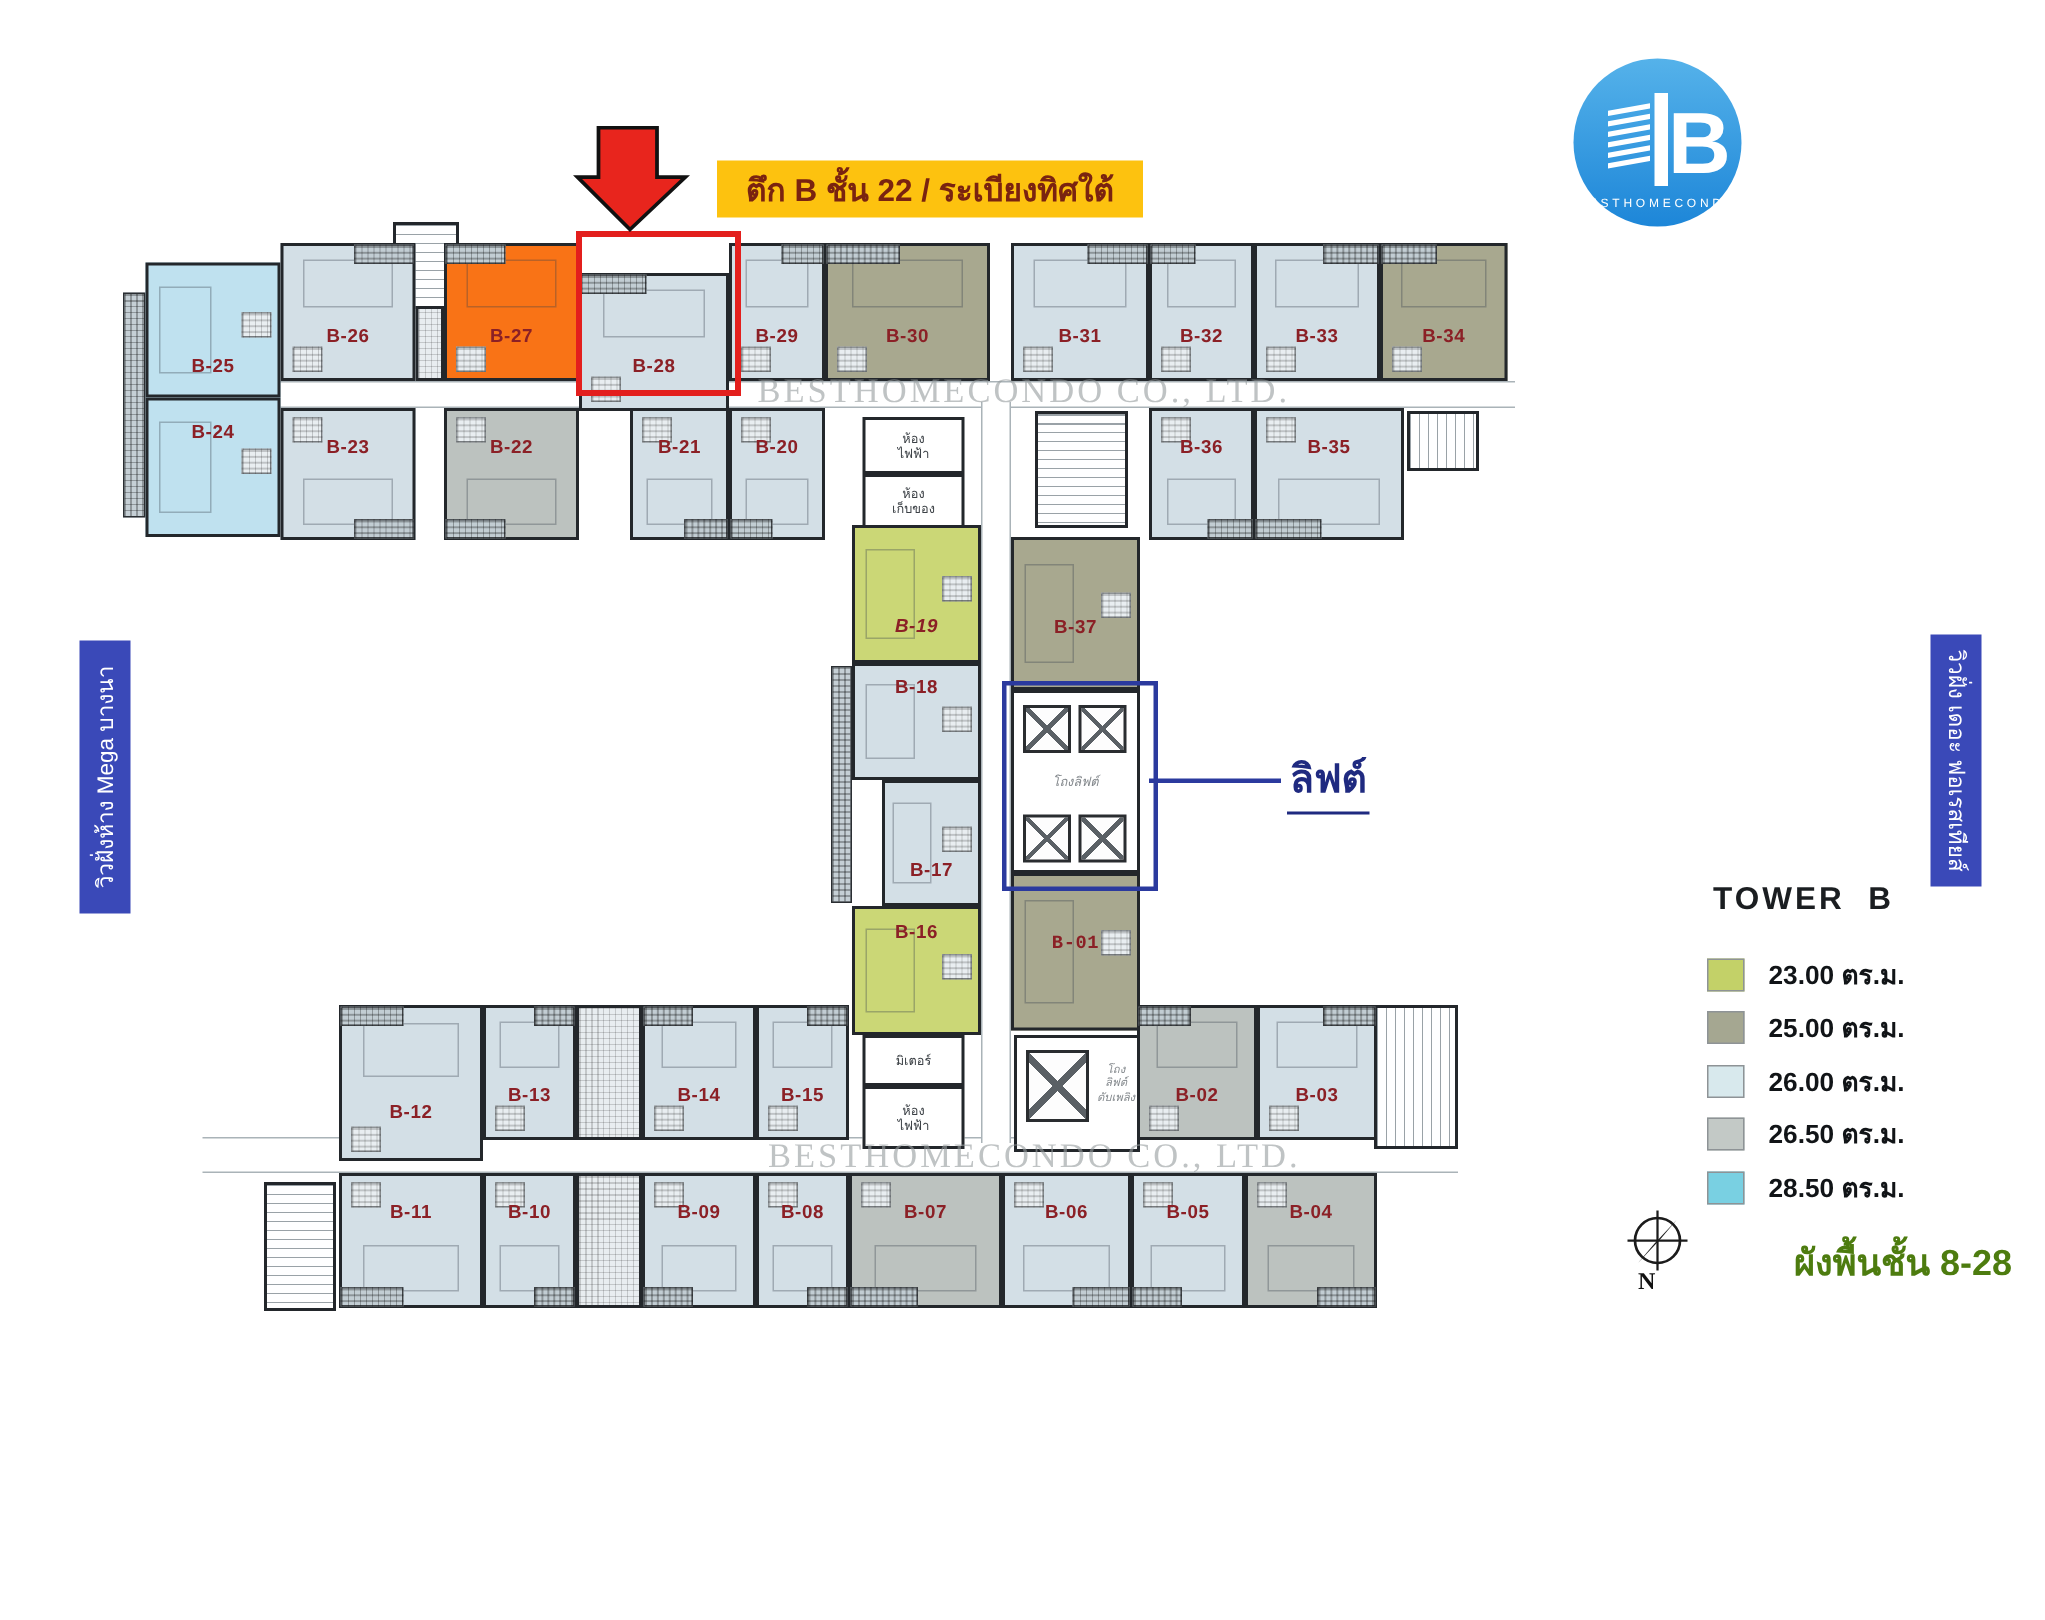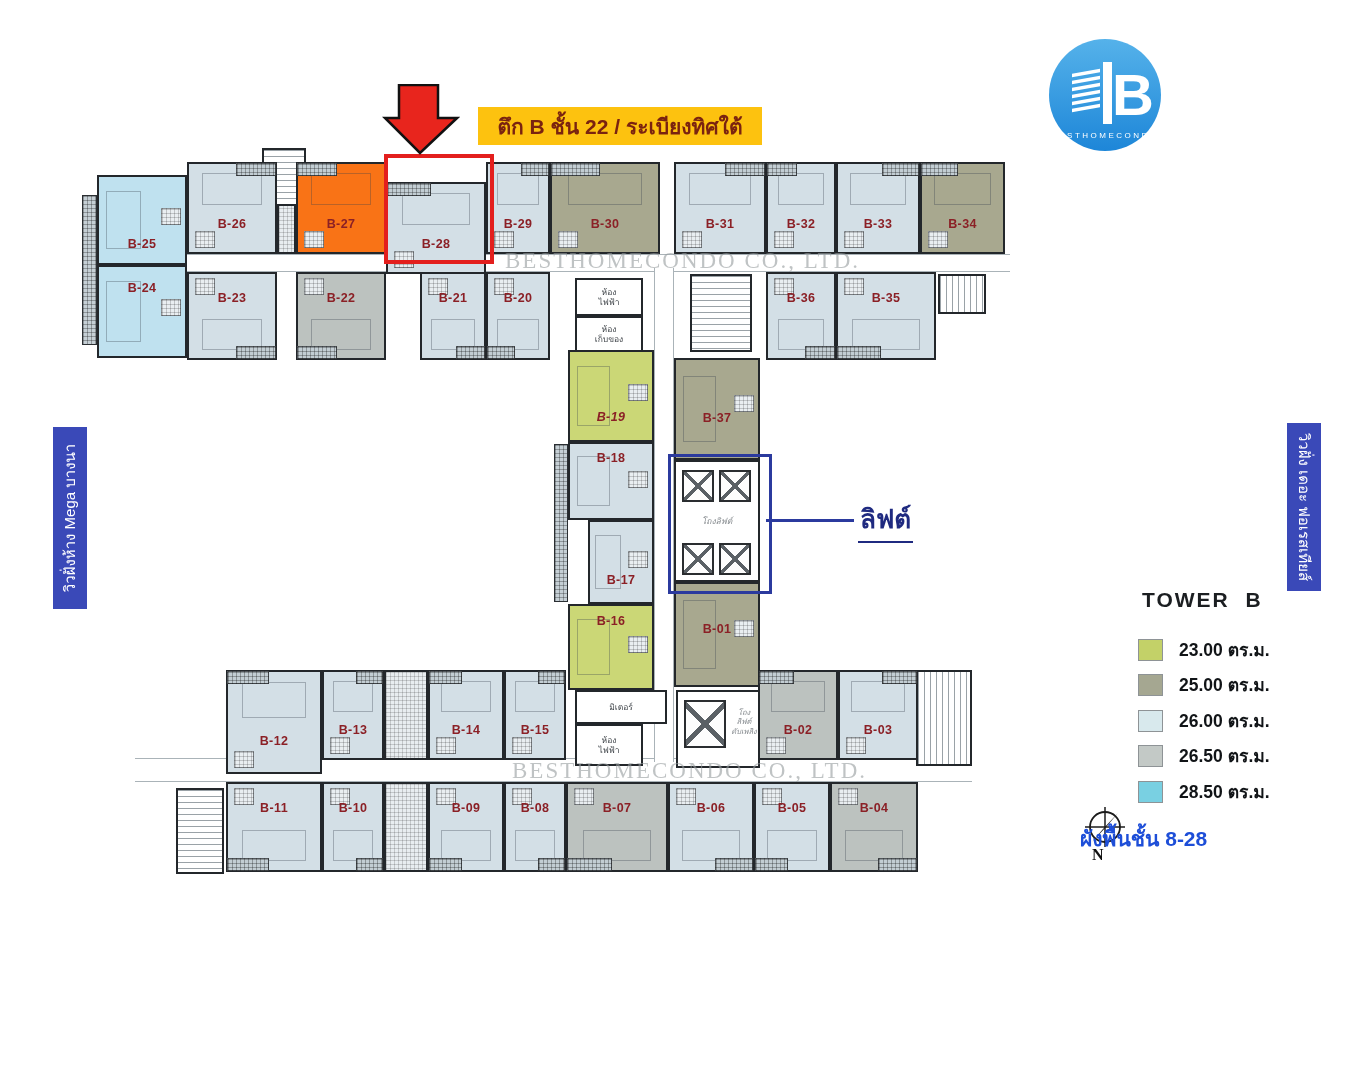--- a/index.html
+++ b/index.html
@@ -76,21 +76,21 @@
   
   #legend-title{position:absolute;left:1142px;top:588px;font-size:21px;font-weight:bold;color:#1b1e21;
       letter-spacing:2px;white-space:pre;}
   #legend-items{position:absolute;left:1138px;top:632px;}
   .leg-row{display:flex;align-items:center;height:35.5px;}
   .swatch{width:25px;height:22px;border:1px solid #8e9396;box-sizing:border-box;}
   .leg-label{margin-left:16px;font-size:17.5px;font-weight:bold;color:#111417;}
   #compass{position:absolute;left:1082px;top:806px;width:46px;height:62px;}
   #compass .n{position:absolute;left:10px;top:40px;font-family:"Liberation Serif",serif;
       font-weight:bold;font-size:16px;color:#111;}
-  #floor-note{position:absolute;left:1080px;top:822px;font-size:21px;font-weight:bold;color:#1d4ed8;}
+  #floor-note{position:absolute;left:1196px;top:822px;font-size:24px;font-weight:bold;color:#4d7c0f;}
 </style>
 </head>
 <body>
 
 <div id="stage">
 
   <div id="plan">
       <div class="blk cor h" style="left: 95px; top: 254px; width: 915px; height: 18px;"></div>
       <div class="blk cor h" style="left: 135px; top: 758px; width: 837px; height: 24px;"></div>
       <div class="blk cor v" style="left: 654px; top: 268px; width: 20px; height: 494px;"></div>
@@ -109,21 +109,21 @@
       <div class="blk stair v" style="left: 938px; top: 274px; width: 48px; height: 40px;"></div>
       <div class="blk hatchb" style="left: 554px; top: 444px; width: 14px; height: 158px;"></div>
       <div class="blk lobby" style="left: 674px; top: 460px; width: 86px; height: 122px;"></div>
       <div class="blk shaft" style="left: 682px; top: 470px; width: 32px; height: 32px;"></div>
       <div class="blk shaft" style="left: 719px; top: 470px; width: 32px; height: 32px;"></div>
       <div class="blk shaft" style="left: 682px; top: 543px; width: 32px; height: 32px;"></div>
       <div class="blk shaft" style="left: 719px; top: 543px; width: 32px; height: 32px;"></div>
       <div class="blk rlabel" style="left: 674px; top: 514px; width: 86px; height: 14px;">
         <span class="rl" style="font-size: 8.5px;">โถงลิฟต์</span>
       </div>
-      <div class="blk util" style="left: 575px; top: 690px; width: 92px; height: 34px; justify-content: center;">
+      <div class="blk util" style="left: 575px; top: 690px; width: 68px; height: 34px; justify-content: center;">
         <span class="rl">มิเตอร์</span>
       </div>
       <div class="blk util" style="left: 575px; top: 724px; width: 68px; height: 42px;">
         <span class="rl">ห้อง
 ไฟฟ้า</span>
       </div>
       <div class="blk lobby" style="left: 676px; top: 690px; width: 84px; height: 78px;"></div>
       <div class="blk shaft" style="left: 684px; top: 700px; width: 42px; height: 48px;"></div>
       <div class="blk rlabel" style="left: 726px; top: 692px; width: 36px; height: 60px;">
         <span class="rl" style="font-size: 7.5px;">โถง
@@ -209,21 +209,21 @@
       <div class="unit side" style="left: 588px; top: 520px; width: 66px; height: 84px; background: rgb(211, 223, 230);">
         <span class="lbl" style="top: 64%; bottom: auto;">B-17</span>
       </div>
       <div class="unit side" style="left: 568px; top: 604px; width: 86px; height: 86px; background: rgb(203, 215, 118);">
         <span class="lbl" style="top: 10%; bottom: auto;">B-16</span>
       </div>
       <div class="unit side" style="left: 674px; top: 358px; width: 86px; height: 102px; background: rgb(168, 168, 143);">
         <span class="lbl" style="top: 52%; bottom: auto;">B-37</span>
       </div>
       <div class="unit side" style="left: 674px; top: 582px; width: 86px; height: 105px; background: rgb(168, 168, 143);">
-        <span class="lbl" style="top: 38%; bottom: auto;">B-01</span>
+        <span class="lbl" style="top: 38%; bottom: auto; font-family: Liberation Mono, monospace;">B-01</span>
       </div>
       <div class="unit up" style="left: 226px; top: 670px; width: 96px; height: 104px; background: rgb(211, 223, 230);">
         <span class="lbl">B-12</span>
         <i class="balc l"></i>
       </div>
       <div class="unit up" style="left: 322px; top: 670px; width: 62px; height: 90px; background: rgb(211, 223, 230);">
         <span class="lbl">B-13</span>
         <i class="balc r"></i>
       </div>
       <div class="unit up" style="left: 428px; top: 670px; width: 76px; height: 90px; background: rgb(211, 223, 230);">

